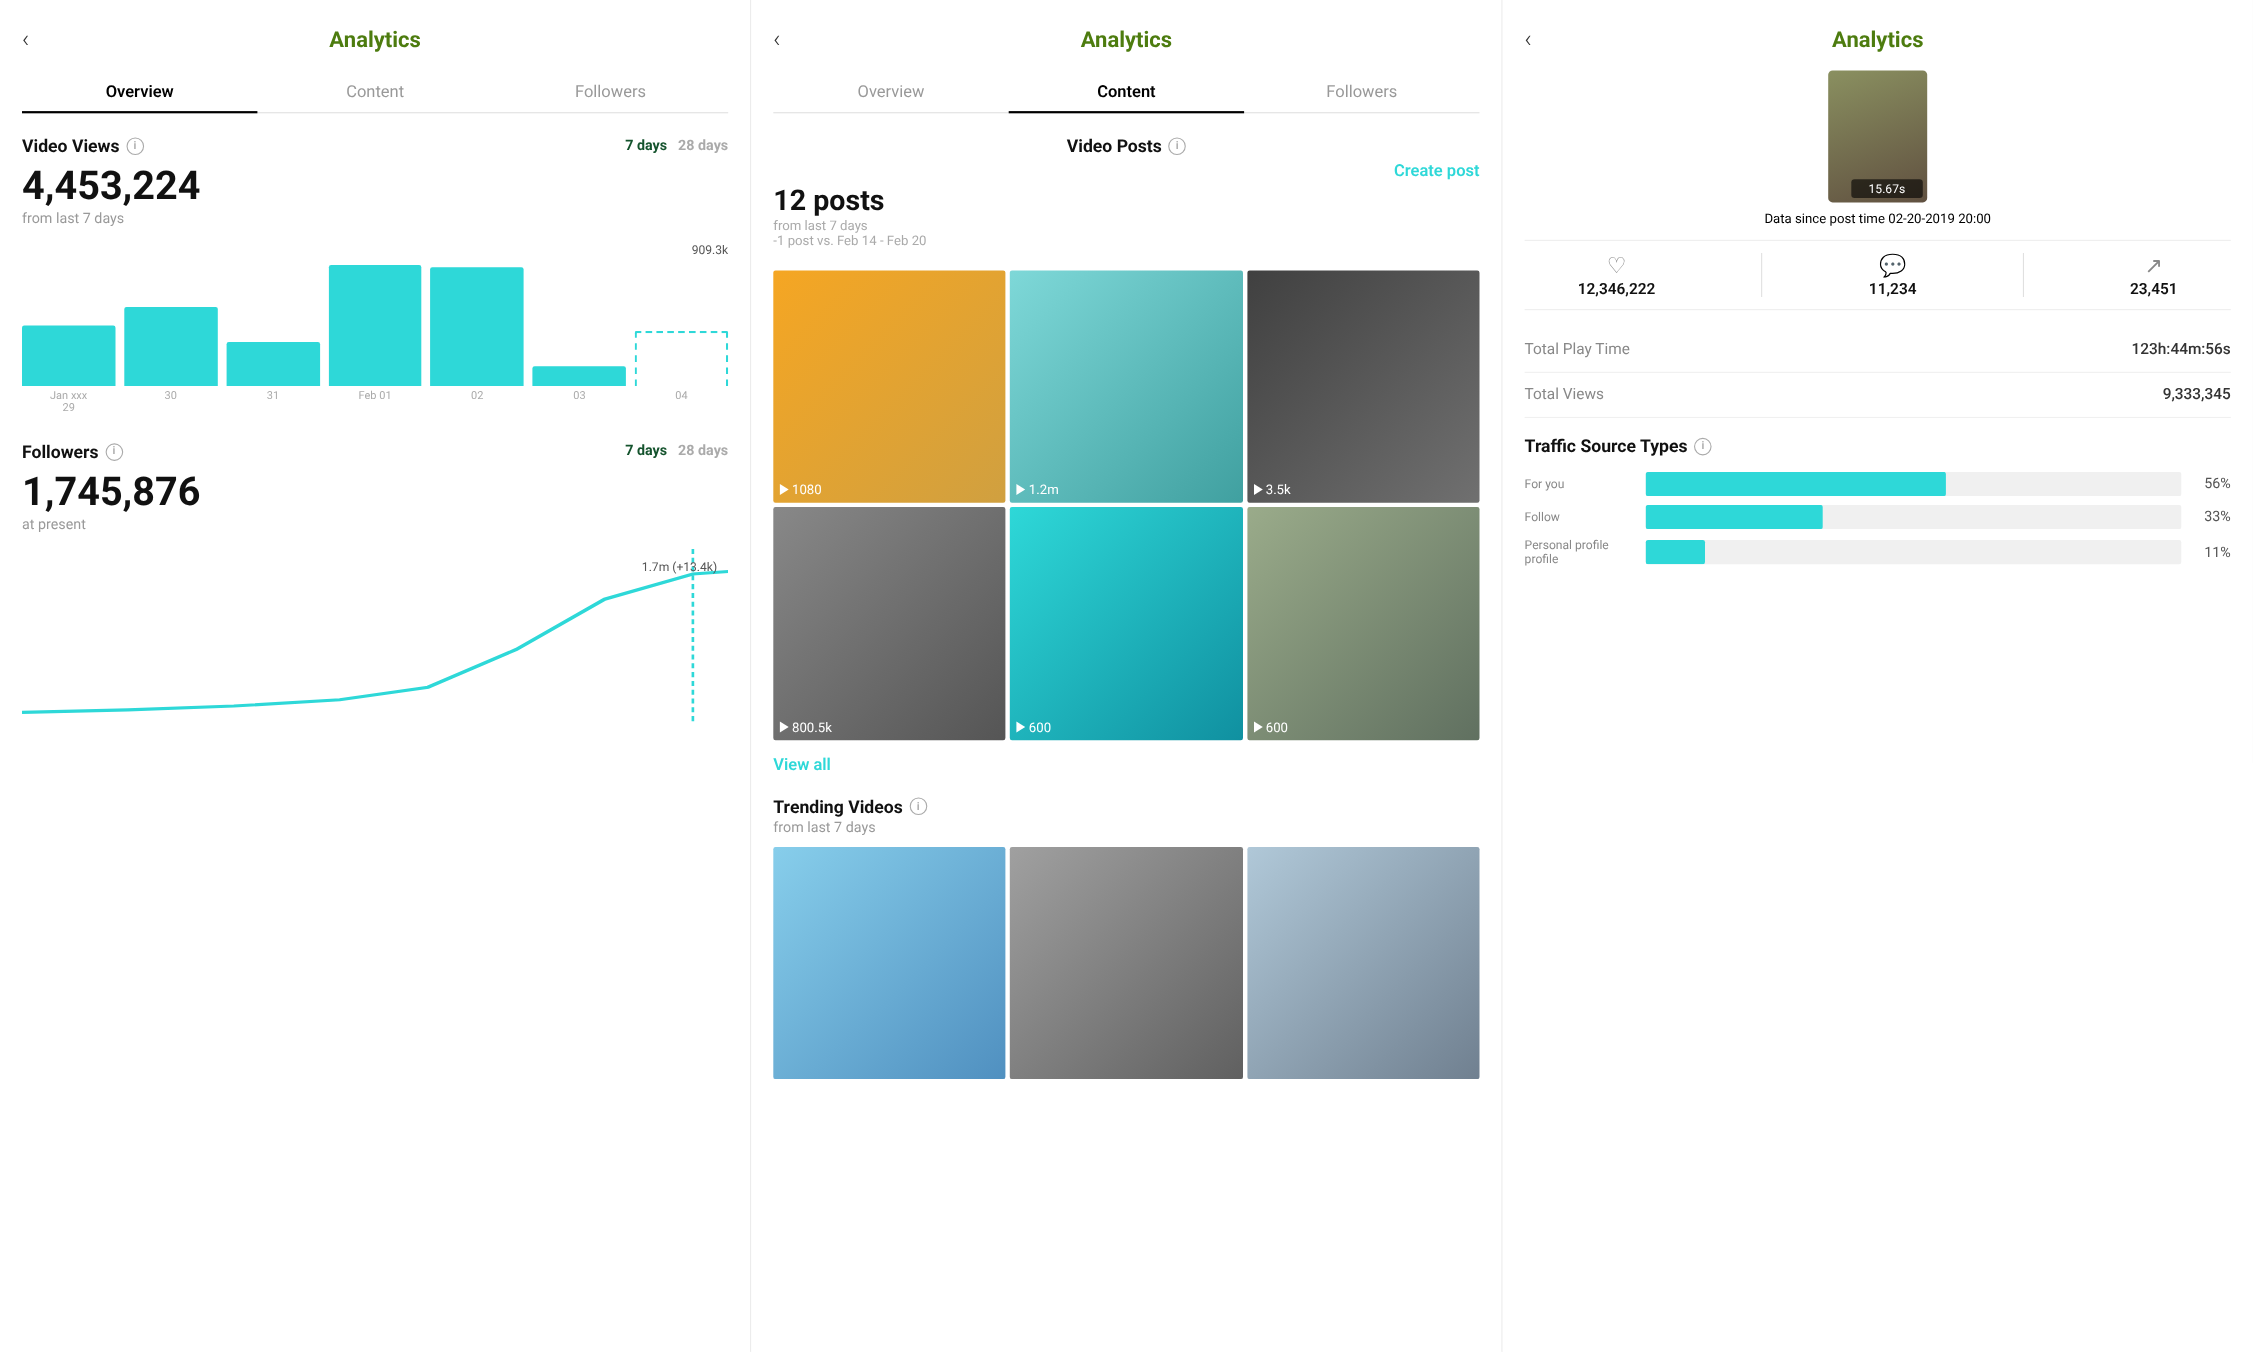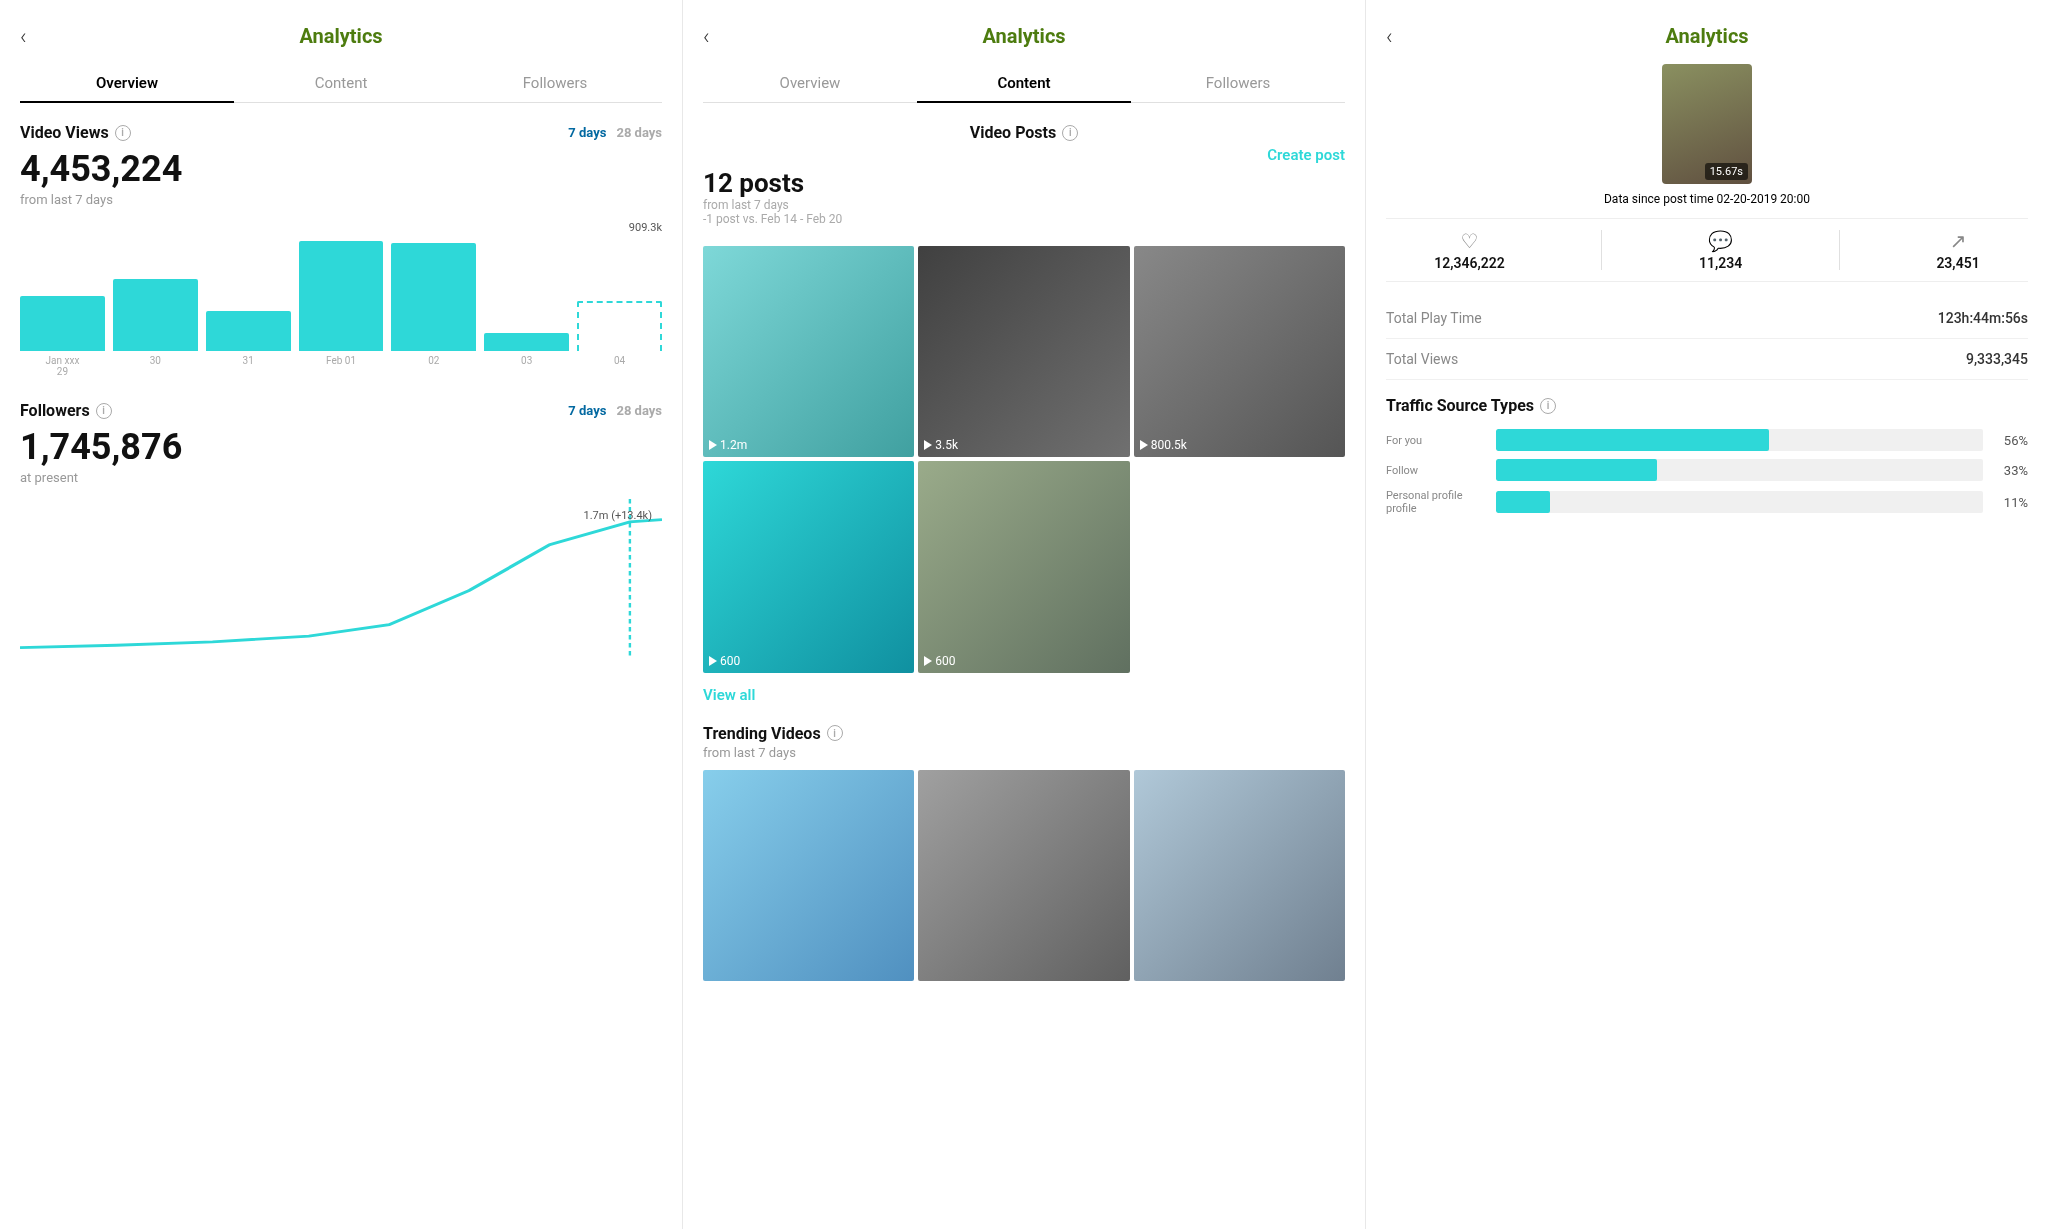--- a/index.html
+++ b/index.html
@@ -102,21 +102,21 @@
       color: #aaa;
       font-weight: 600;
     }
     .period-btns {
       margin-left: auto;
       display: flex;
       gap: 10px;
     }
     .period-btn {
       font-size: 13px;
-      color: #0369a1;
+      color: #14532d;
       cursor: pointer;
     }
     .period-btn.inactive { color: #aaa; }
 
     .big-number {
       font-size: 36px;
       font-weight: 700;
       color: #111;
       margin: 6px 0 2px;
     }
@@ -283,21 +283,21 @@
       overflow: hidden;
       margin: 0 auto 4px;
     }
     .video-duration-badge {
       position: absolute;
       bottom: 4px;
       right: 4px;
       background: rgba(0,0,0,0.6);
       color: #fff;
       font-size: 11px;
-      padding: 2px 5px;
+      padding: 2px 16px;
       border-radius: 3px;
     }
     .data-since {
       font-size: 12px;
       color: #000000;
       text-align: center;
       margin-bottom: 12px;
     }
 
     
@@ -486,20 +486,26 @@
       </div>
       <div class="posts-count">12 posts</div>
       <div class="posts-meta">
         <span>from last 7 days</span><br>
         <span>-1 post vs. Feb 14 - Feb 20</span>
       </div>
     </div>
 
     
     <div class="video-grid">
+      <div class="video-thumb thumb-1">
+        <div class="video-play-count">
+          <div class="play-icon-small"></div>
+          <span>1080</span>
+        </div>
+      </div>
       <div class="video-thumb thumb-2">
         <div class="video-play-count">
           <div class="play-icon-small"></div>
           <span>1.2m</span>
         </div>
       </div>
       <div class="video-thumb thumb-3">
         <div class="video-play-count">
           <div class="play-icon-small"></div>
           <span>3.5k</span>

